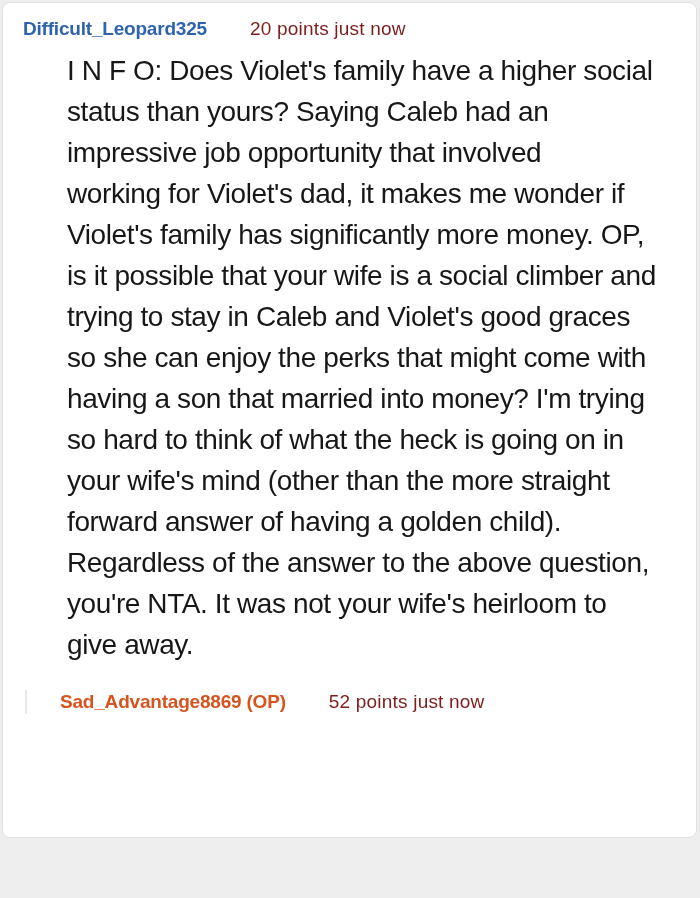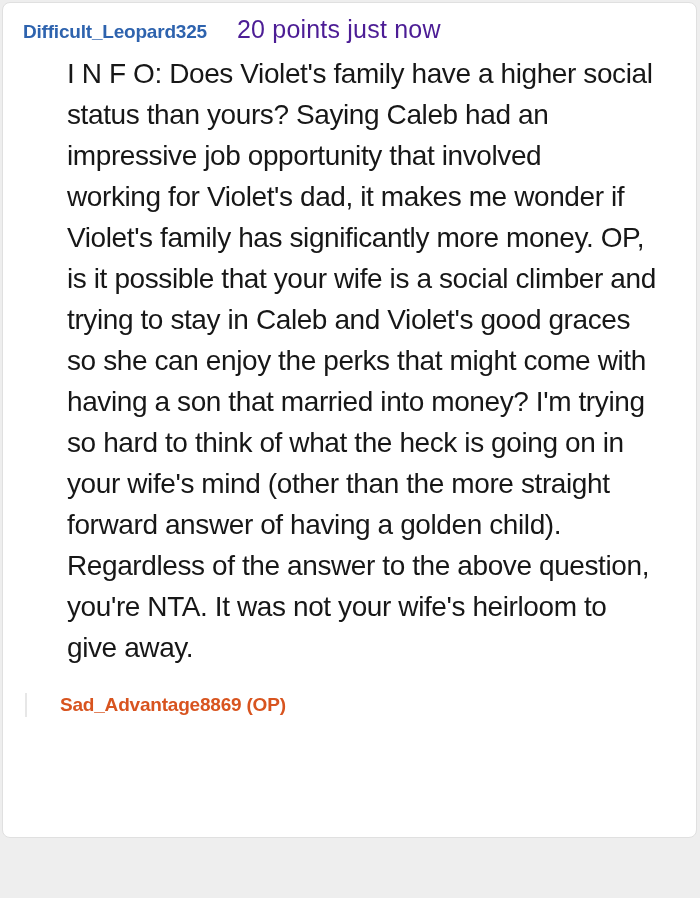--- a/index.html
+++ b/index.html
@@ -31,24 +31,24 @@
   }
   .username {
     font-size: 19px;
     font-weight: 700;
     color: #2e63ae;
     letter-spacing: -0.2px;
     cursor: pointer;
   }
   .username.op { color: #d8541f; }
   .meta {
-    font-size: 25px;
+    font-size: 19px;
     font-weight: 400;
-    color: #4c1d95;
-    margin-left: 30px;
+    color: #7f1d1d;
+    margin-left: 43px;
     letter-spacing: 0.2px;
   }
   .body-text {
     margin-top: 9px;
     font-size: 28px;
     line-height: 41px;
     color: #171717;
     letter-spacing: -0.4px;
     white-space: pre-line;
     margin-left: 44px;
@@ -88,17 +88,18 @@
 your wife's mind (other than the more straight
 forward answer of having a golden child).
 Regardless of the answer to the above question,
 you're NTA. It was not your wife's heirloom to
 give away.</div>
     </div>
 
     <div class="reply">
       <div class="comment-header">
         <span class="username op">Sad_Advantage8869 (OP)</span>
+        <span class="meta">52 points just now</span>
       </div>
     </div>
 
   </div>
 </div>
 
 </body></html>

